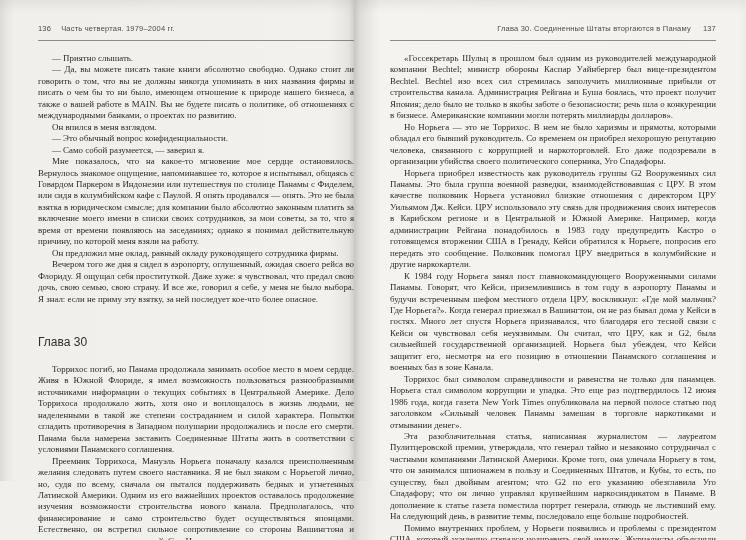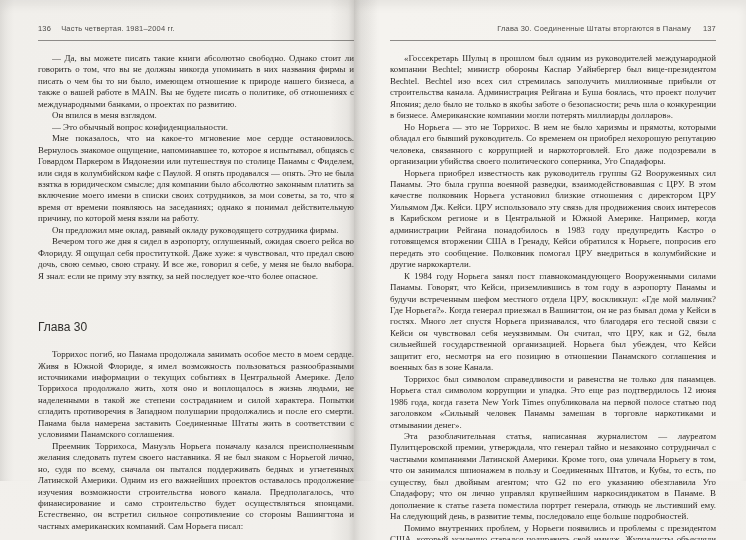--- a/index.html
+++ b/index.html
@@ -56,21 +56,21 @@
     margin-top: 12px;
     font-size: 8.9px; line-height: 11.45px;
     text-align: justify;
     color: #2e2b28;
     hyphens: auto;
   }
   .body-text p {
     margin: 0;
     text-indent: 14px;
   }
-  .chapter-head { margin: 38px 0 15px 0; }
+  .chapter-head { margin: 30px 0 15px 0; }
   .chapter-kicker {
     font-family: "Liberation Sans", sans-serif;
     font-size: 12px; color: #2f2e2c;
     margin-bottom: 4px;
   }
   .chapter-title {
     font-family: "Liberation Sans", sans-serif;
     font-weight: bold;
     font-size: 17px; line-height: 21.5px;
     color: #181716;
@@ -79,28 +79,30 @@
 </style>
 </head>
 <body>
 
 <div class="scan">
 
   <div class="page page-left">
     <div class="content">
       <div class="running-head">
         <span>136</span>
-        <span>Часть четвертая. 1981–2004 гг.</span>
+        <span>Часть четвертая. 1979–2004 гг.</span>
       </div>
 
       <div class="body-text">
 
+      <p>— Приятно слышать.</p>
           <p>— Да, вы можете писать такие книги абсолютно свободно. Однако стоит ли говорить о том, что вы не должны никогда упоминать в них названия фирмы и писать о чем бы то ни было, имеющем отношение к природе нашего бизнеса, а также о вашей работе в MAIN. Вы не будете писать о политике, об отношениях с международными банками, о проектах по развитию.</p>
           <p>Он впился в меня взглядом.</p>
           <p>— Это обычный вопрос конфиденциальности.</p>
+          <p>— Само собой разумеется, — заверил я.</p>
           <p>Мне показалось, что на какое-то мгновение мое сердце остановилось. Вернулось знакомое ощущение, напоминавшее то, которое я испытывал, общаясь с Говардом Паркером в Индонезии или путешествуя по столице Панамы с Фиделем, или сидя в колумбийском кафе с Паулой. Я опять продавался — опять. Это не была взятка в юридическом смысле; для компании было абсолютно законным платить за включение моего имени в списки своих сотрудников, за мои советы, за то, что я время от времени появляюсь на заседаниях; однако я понимал действительную причину, по которой меня взяли на работу.</p>
           <p>Он предложил мне оклад, равный окладу руководящего сотрудника фирмы.</p>
           <p>Вечером того же дня я сидел в аэропорту, оглушенный, ожидая своего рейса во Флориду. Я ощущал себя проституткой. Даже хуже: я чувствовал, что предал свою дочь, свою семью, свою страну. И все же, говорил я себе, у меня не было выбора. Я знал: если не приму эту взятку, за ней последует кое-что более опасное.</p>
         </div>
 
       <div class="chapter-head">
         <div class="chapter-kicker">Глава 30</div>
       </div>
 
       <div class="body-text" style="margin-top:0">

